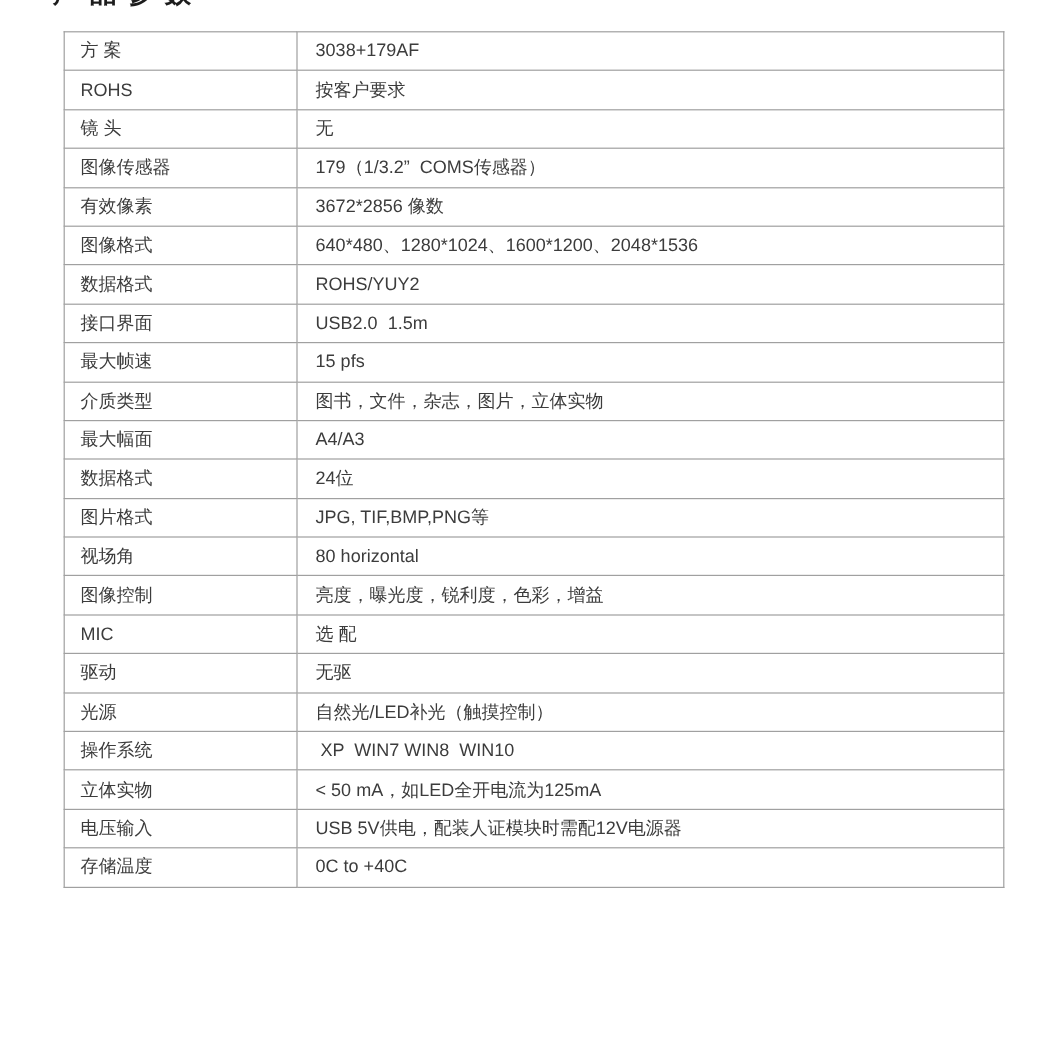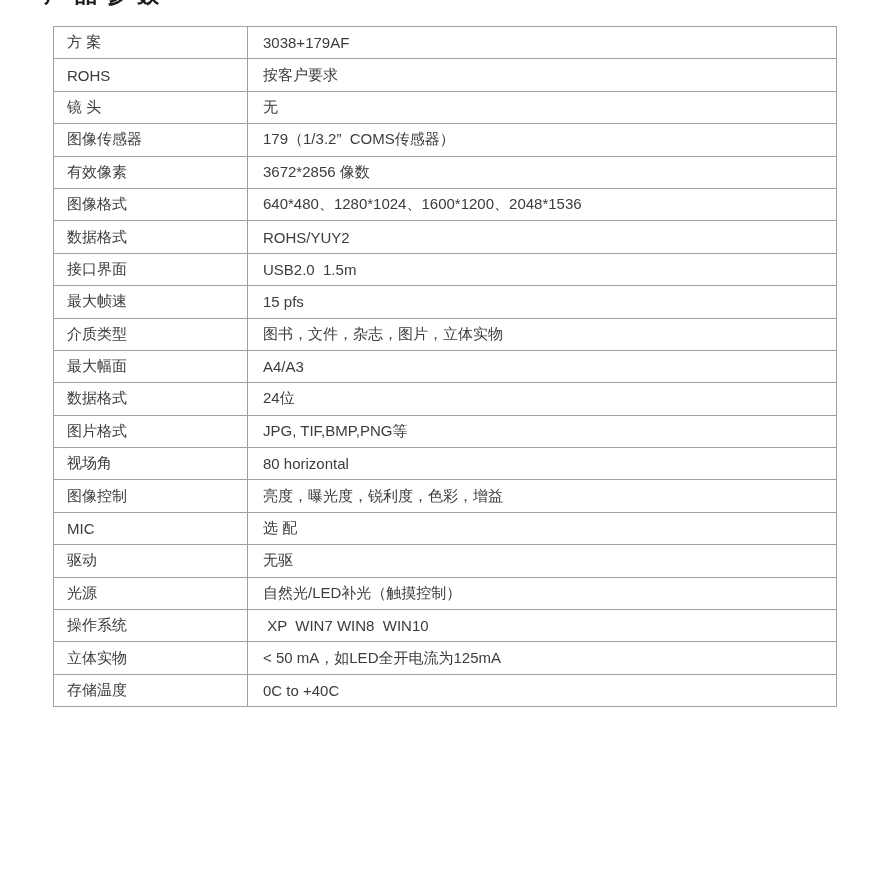--- a/index.html
+++ b/index.html
@@ -165,20 +165,24 @@
     <tr>
       <td class="label-cell">操作系统</td>
       <td class="value-cell"> XP  WIN7 WIN8  WIN10</td>
     </tr>
 
     <tr>
       <td class="label-cell">立体实物</td>
       <td class="value-cell">&lt; 50 mA，如LED全开电流为125mA</td>
     </tr>
 
+    <tr>
+      <td class="label-cell">电压输入</td>
+      <td class="value-cell">USB 5V供电，配装人证模块时需配12V电源器</td>
+    </tr>
 
 
     <tr>
       <td class="label-cell">存储温度</td>
       <td class="value-cell">0C to +40C</td>
     </tr>
   </tbody>
   </table>
 
 </div>

